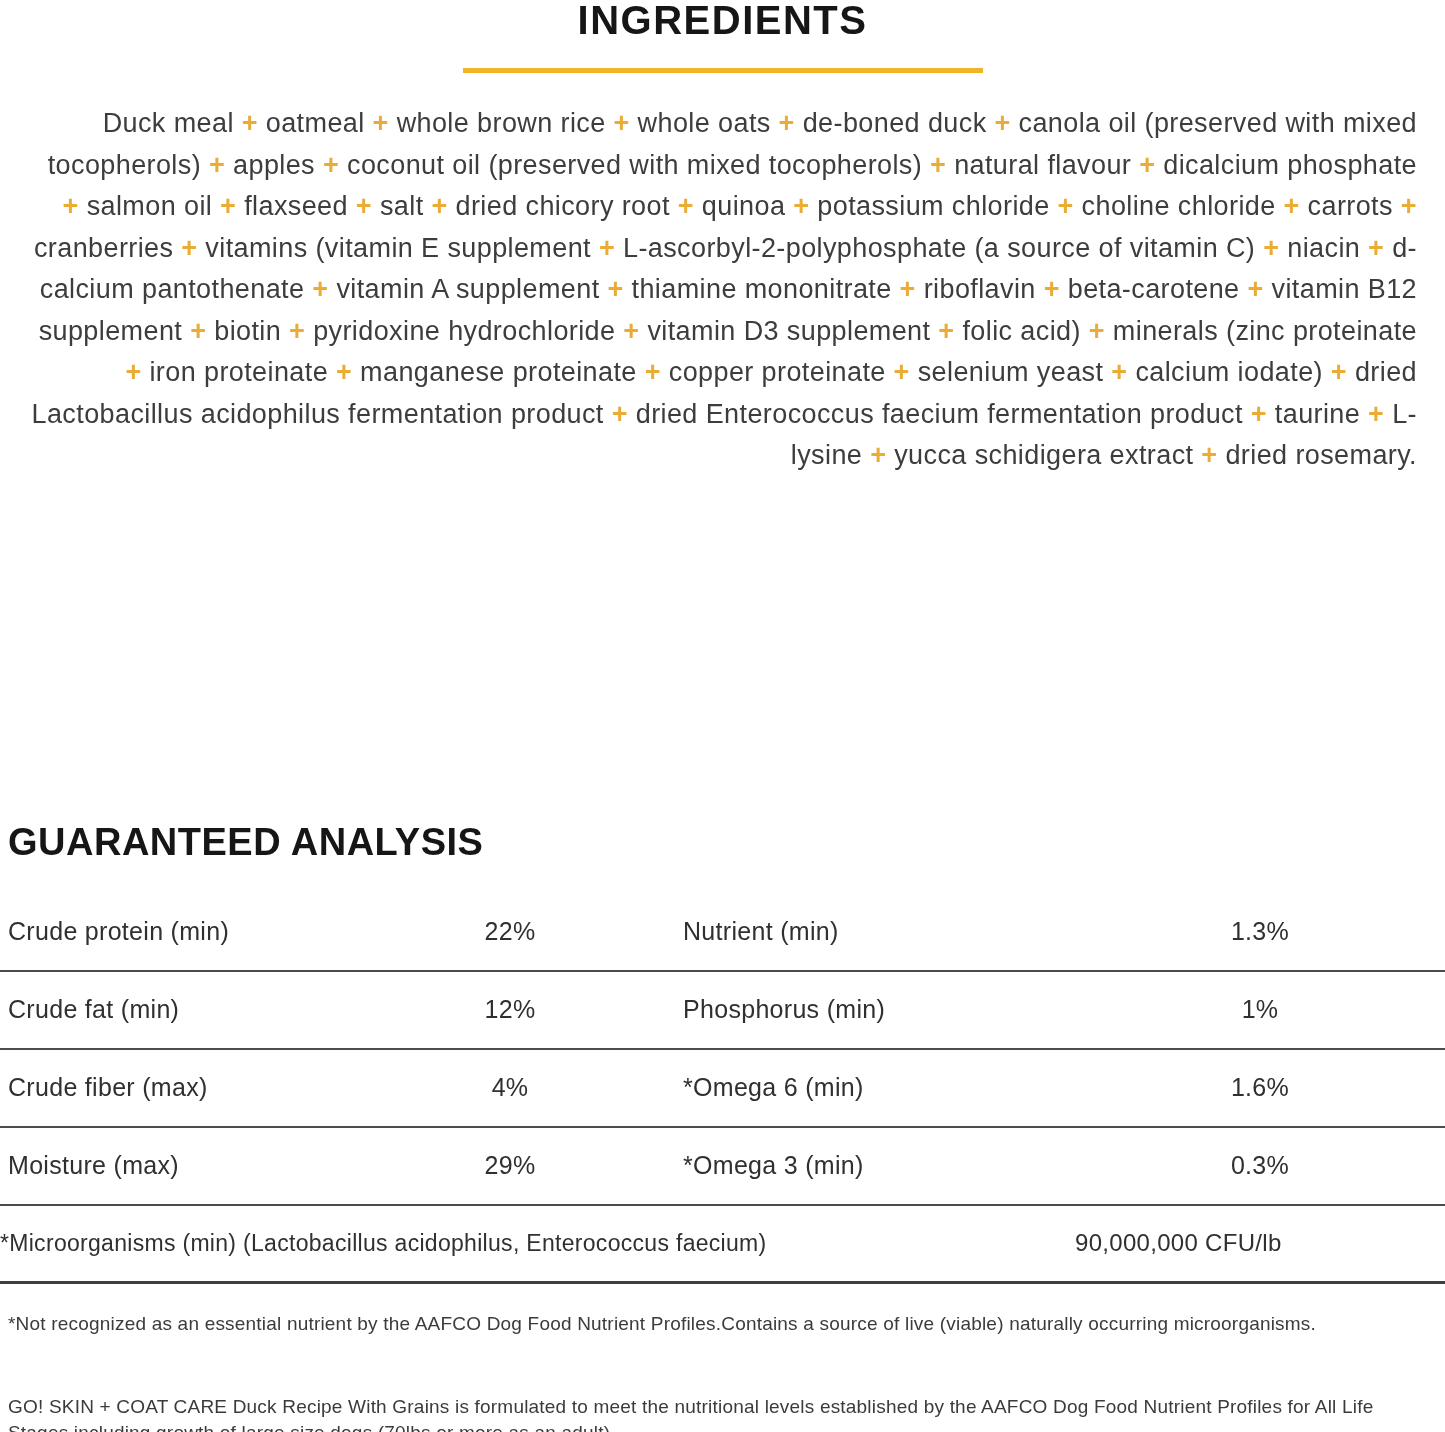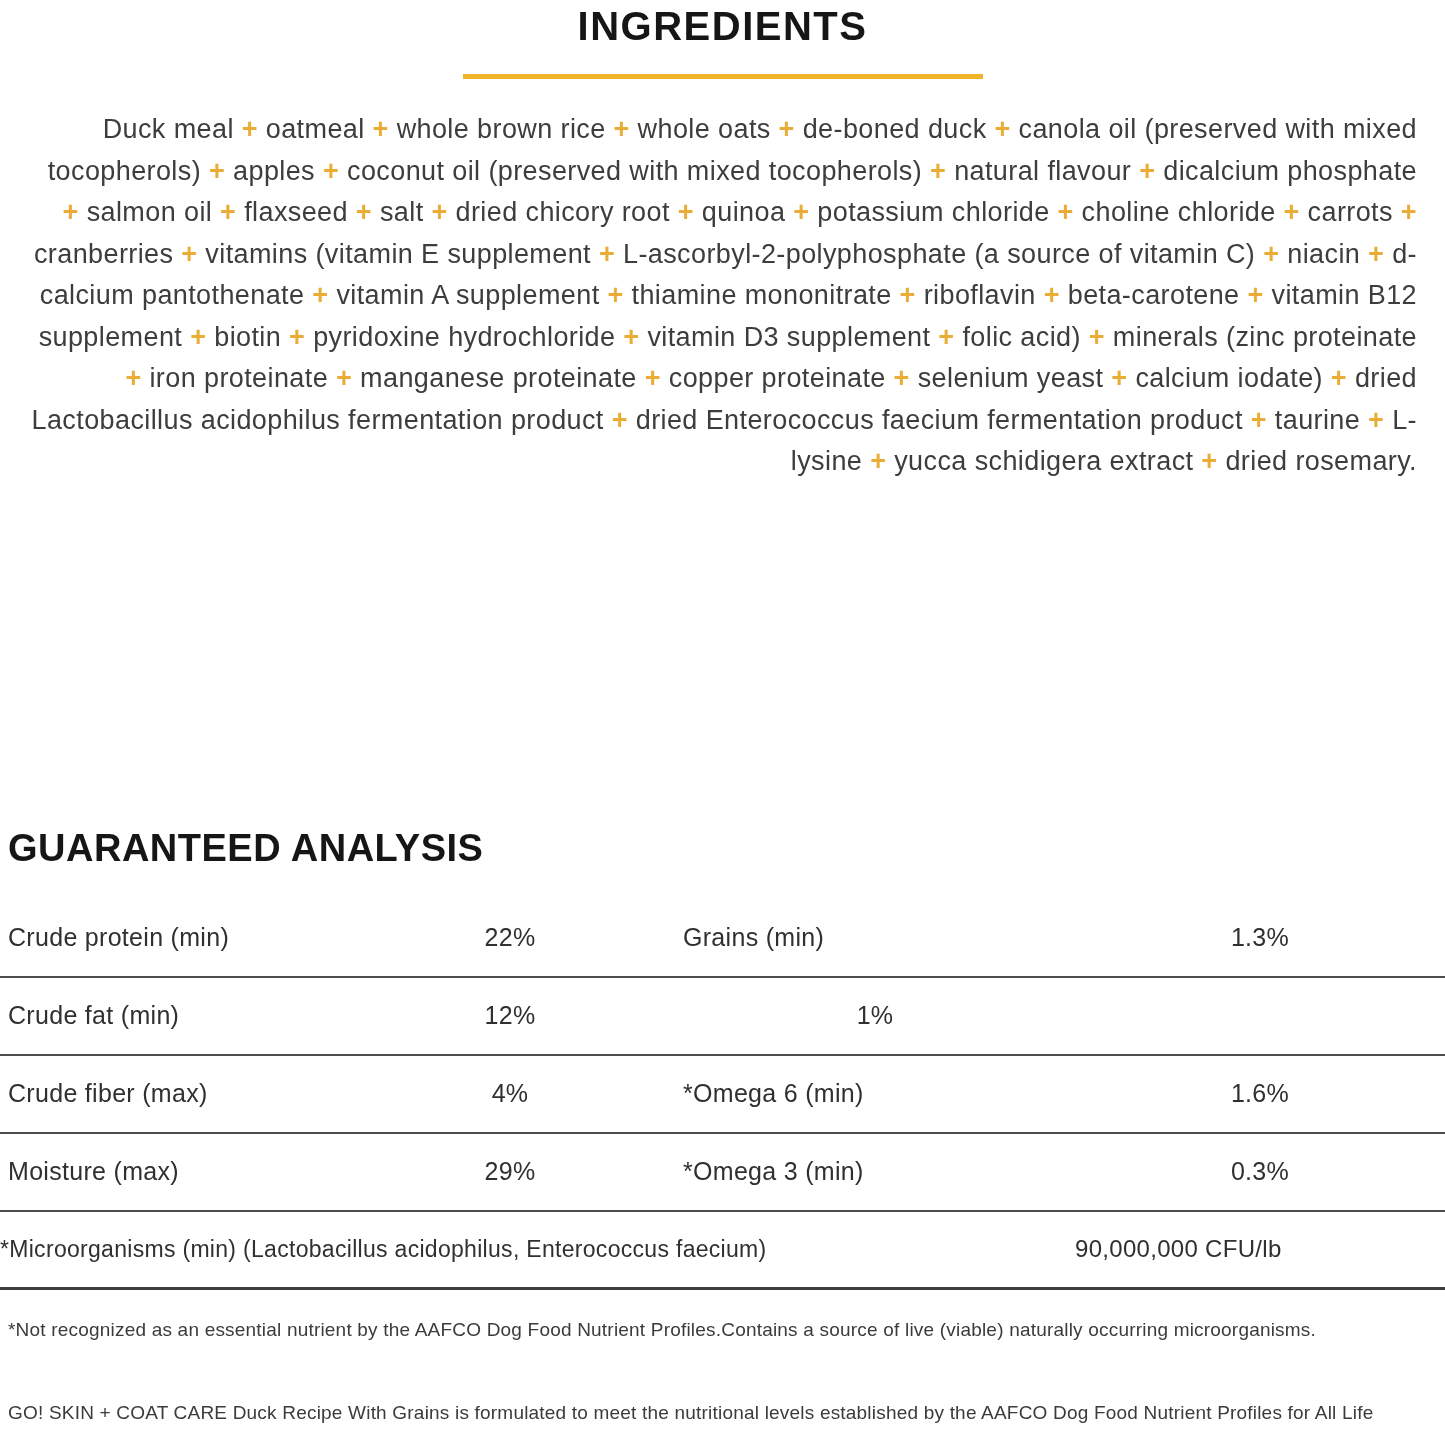--- a/index.html
+++ b/index.html
@@ -15,21 +15,21 @@
   .page { width: 1445px; height: 1432px; background: #ffffff; }
 
   
   .ing-title {
     text-align: center;
     font-size: 40px;
     font-weight: 900;
     letter-spacing: 1.5px;
     color: #161616;
     line-height: 1.0;
-    padding-top: 6px;
+    padding-top: 0;
   }
   .title-rule {
     width: 520px;
     height: 5px;
     margin: 28px auto 0 auto;
     background: #f0b428;
   }
   .ing-paragraph {
     margin-top: 30px;
     padding: 0 28px;
@@ -109,27 +109,28 @@
 
   <p class="ing-paragraph"><span>Duck meal</span><span class="plus"> + </span><span>oatmeal</span><span class="plus"> + </span><span>whole brown rice</span><span class="plus"> + </span><span>whole oats</span><span class="plus"> + </span><span>de-boned duck</span><span class="plus"> + </span><span>canola oil (preserved with mixed tocopherols)</span><span class="plus"> + </span><span>apples</span><span class="plus"> + </span><span>coconut oil (preserved with mixed tocopherols)</span><span class="plus"> + </span><span>natural flavour</span><span class="plus"> + </span><span>dicalcium phosphate</span><span class="plus"> + </span><span>salmon oil</span><span class="plus"> + </span><span>flaxseed</span><span class="plus"> + </span><span>salt</span><span class="plus"> + </span><span>dried chicory root</span><span class="plus"> + </span><span>quinoa</span><span class="plus"> + </span><span>potassium chloride</span><span class="plus"> + </span><span>choline chloride</span><span class="plus"> + </span><span>carrots</span><span class="plus"> + </span><span>cranberries</span><span class="plus"> + </span><span>vitamins (vitamin E supplement</span><span class="plus"> + </span><span>L-ascorbyl-2-polyphosphate (a source of vitamin C)</span><span class="plus"> + </span><span>niacin</span><span class="plus"> + </span><span>d-calcium pantothenate</span><span class="plus"> + </span><span>vitamin A supplement</span><span class="plus"> + </span><span>thiamine mononitrate</span><span class="plus"> + </span><span>riboflavin</span><span class="plus"> + </span><span>beta-carotene</span><span class="plus"> + </span><span>vitamin B12 supplement</span><span class="plus"> + </span><span>biotin</span><span class="plus"> + </span><span>pyridoxine hydrochloride</span><span class="plus"> + </span><span>vitamin D3 supplement</span><span class="plus"> + </span><span>folic acid)</span><span class="plus"> + </span><span>minerals (zinc proteinate</span><span class="plus"> + </span><span>iron proteinate</span><span class="plus"> + </span><span>manganese proteinate</span><span class="plus"> + </span><span>copper proteinate</span><span class="plus"> + </span><span>selenium yeast</span><span class="plus"> + </span><span>calcium iodate)</span><span class="plus"> + </span><span>dried Lactobacillus acidophilus fermentation product</span><span class="plus"> + </span><span>dried Enterococcus faecium fermentation product</span><span class="plus"> + </span><span>taurine</span><span class="plus"> + </span><span>L-lysine</span><span class="plus"> + </span><span>yucca schidigera extract</span><span class="plus"> + </span><span>dried rosemary.</span></p>
 
   <h2 class="ga-title">GUARANTEED ANALYSIS</h2>
 
   <div class="ga-table">
       <div class="ga-row">
         <div class="lbl">Crude protein (min)</div>
         <div class="val">22%</div>
         <div class="spacer"></div>
-        <div class="lbl">Grains (min)</div>
+        <div class="lbl">Nutrient (min)</div>
         <div class="val">1.3%</div>
       </div>
       <div class="ga-row">
         <div class="lbl">Crude fat (min)</div>
         <div class="val">12%</div>
         <div class="spacer"></div>
+        <div class="lbl">Phosphorus (min)</div>
         <div class="val">1%</div>
       </div>
       <div class="ga-row">
         <div class="lbl">Crude fiber (max)</div>
         <div class="val">4%</div>
         <div class="spacer"></div>
         <div class="lbl">*Omega 6 (min)</div>
         <div class="val">1.6%</div>
       </div>
       <div class="ga-row">

